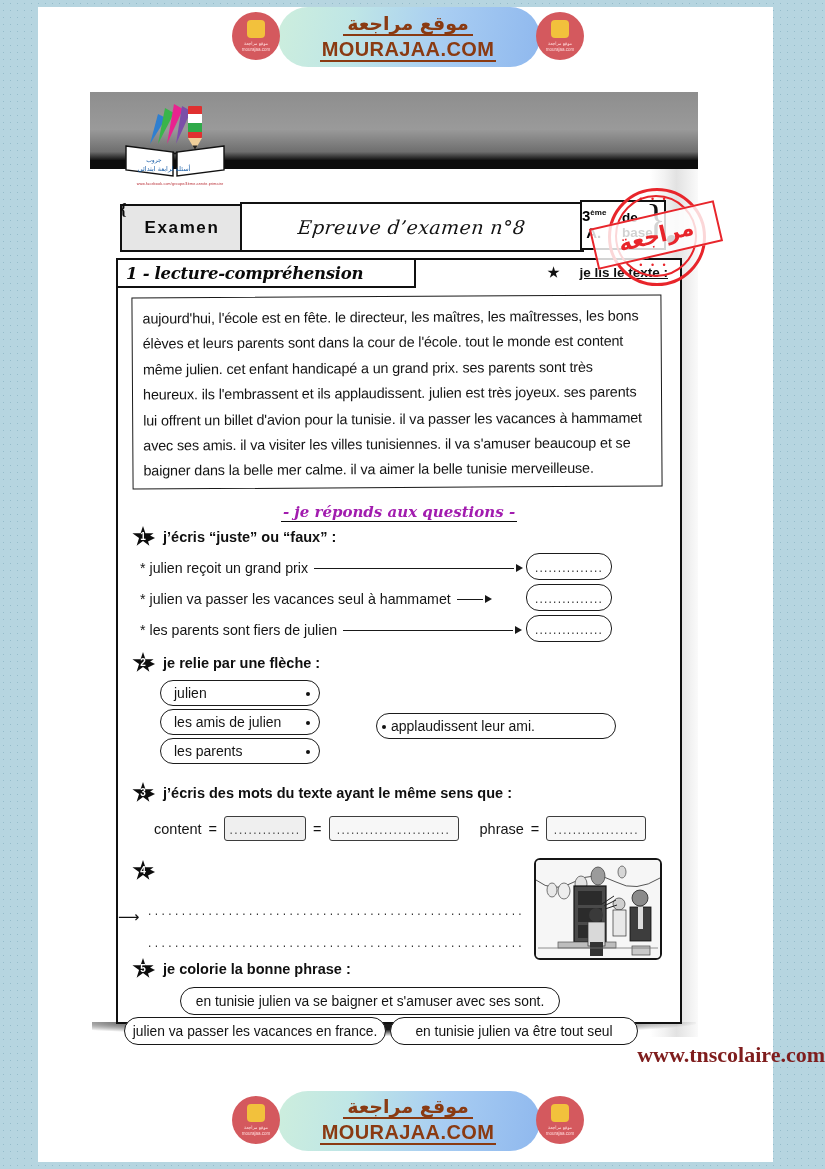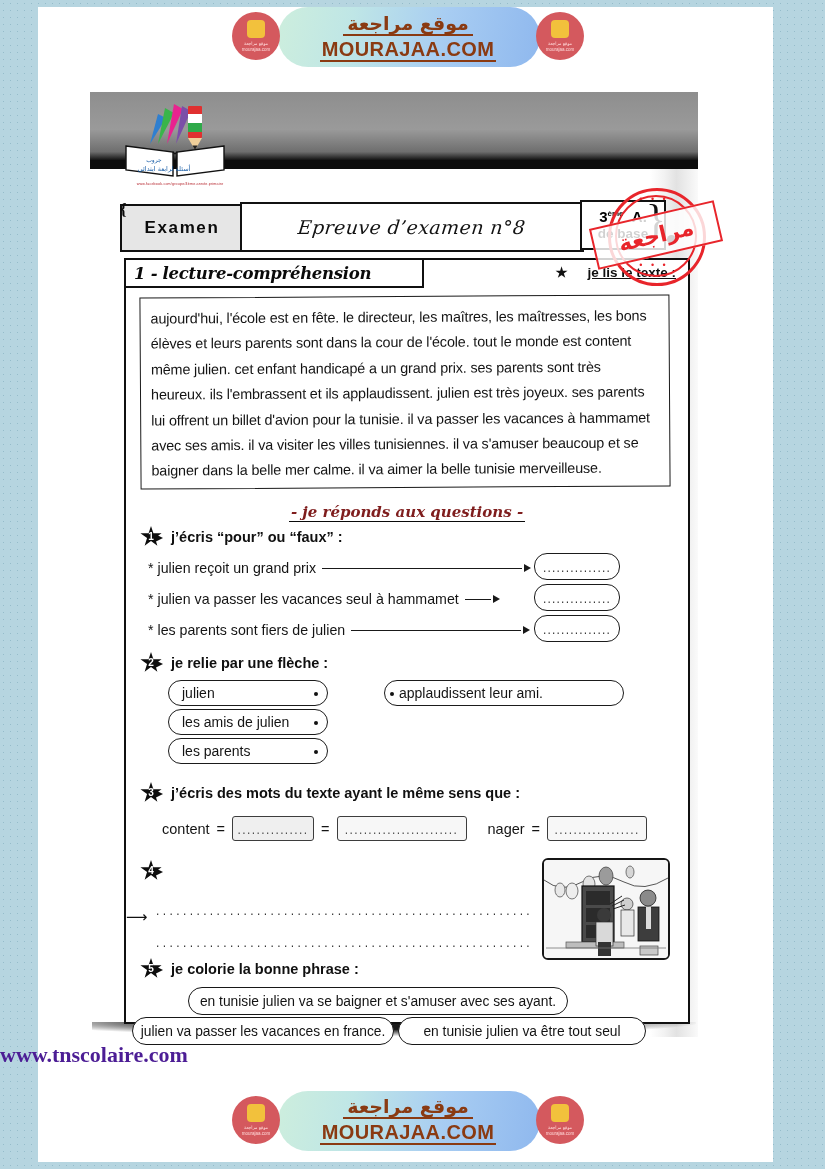--- a/index.html
+++ b/index.html
@@ -100,31 +100,31 @@
   
   .title-row{position:absolute;left:22px;top:112px;width:560px;height:46px;z-index:5;}
   .tbox{position:absolute;border:2.2px solid #111;background:#fff;display:flex;align-items:center;justify-content:center;}
   .tbox-examen{left:8px;top:0;width:120px;height:44px;background:#e6e6e6;}
   .tbox-examen span{font-size:17px;font-weight:bold;letter-spacing:1.6px;color:#0b0b0b;}
   .tbox-mid{left:128px;top:-2px;width:340px;height:46px;}
   .tbox-mid span{
     font-family:"DejaVu Serif",serif;font-style:italic;font-size:19px;color:#121212;
     letter-spacing:.4px;transform:skewX(-6deg);display:inline-block;
   }
-  .tbox-grade{left:468px;top:-4px;width:82px;height:46px;flex-direction:column;line-height:1.12;}
+  .tbox-grade{left:468px;top:-4px;width:82px;height:46px;flex-direction:row;line-height:1.12;justify-content:flex-end;}
   .tbox-grade .g1{font-size:15px;font-weight:bold;}
   .tbox-grade .g1 sup{font-size:8px;}
   .tbox-grade .g2{font-size:13.5px;font-weight:bold;}
   .brace{position:absolute;font-size:42px;color:#111;font-family:"Liberation Serif",serif;}
   .brace.l{left:-2px;top:-6px;} .brace.r{right:-2px;top:-6px;}
   .dotnub{position:absolute;width:9px;height:9px;border-radius:50%;background:#111;right:-12px;top:33px;}
 
   
   .body-frame{
-    position:absolute;left:34px;top:166px;width:562px;height:762px;
+    position:absolute;left:26px;top:166px;width:562px;height:762px;
     border:2.5px solid #101010;background:#fff;z-index:4;
   }
   .sec-title{
     position:absolute;left:-2px;top:-2px;width:300px;height:30px;
     border:2.5px solid #101010;background:#fff;
     display:flex;align-items:center;padding-left:8px;box-sizing:border-box;
   }
   .sec-title span{
     font-family:"DejaVu Serif",serif;font-weight:bold;font-style:italic;
     font-size:16.5px;color:#0a0a0a;letter-spacing:-.3px;
@@ -144,21 +144,21 @@
     margin:0;font-size:14.4px;line-height:25.4px;color:#141414;
     letter-spacing:-.15px;
   }
 
   
   .reponds{
     position:absolute;left:0;top:243px;width:100%;text-align:center;
   }
   .reponds span{
     font-family:"DejaVu Serif",serif;font-weight:bold;font-style:italic;font-size:15px;
-    color:#7f1d1d;border-bottom:1.6px solid #0a0a0a;padding:0 2px;
+    color:#a21caf;border-bottom:1.6px solid #0a0a0a;padding:0 2px;
   }
 
   
   .star{
     position:relative;display:inline-block;width:22px;height:21px;vertical-align:-5px;
     margin-right:5px;
   }
   .star b{
     position:absolute;inset:0;
     background:#0d0d0d;
@@ -185,21 +185,21 @@
     display:flex;align-items:flex-end;justify-content:center;box-sizing:border-box;
     font-size:12px;letter-spacing:1.2px;color:#333;padding-bottom:4px;
   }
 
   
   .pill{
     position:absolute;border:1.5px solid #1b1b1b;border-radius:16px;height:26px;
     display:flex;align-items:center;padding-left:13px;box-sizing:border-box;
     font-size:14px;color:#141414;background:#fff;
   }
-  .pill.right-col{padding-left:14px;}
+  .pill.right-col{padding-left:14px;margin-top:33px;}
   .pilldot{position:absolute;width:4px;height:4px;border-radius:50%;background:#111;}
 
   
   .q3row{position:absolute;left:36px;top:556px;font-size:14.5px;color:#141414;display:flex;align-items:center;gap:7px;}
   .fillbox{
     border:1.3px solid #3d3d3d;background:#efefef;height:25px;box-sizing:border-box;
     display:flex;align-items:flex-end;justify-content:center;padding-bottom:3px;
     font-size:12px;letter-spacing:1.4px;color:#4a4a4a;border-radius:3px;
   }
 
@@ -227,22 +227,22 @@
   .scan-bottom-shadow{
     position:absolute;left:2px;top:930px;width:604px;height:14px;
     background:radial-gradient(ellipse at 45% 0%, #1a1a1a 0%, #1a1a1a 38%, rgba(255,255,255,0) 72%);
   }
   .scan-right-fold{
     position:absolute;left:560px;top:77px;width:48px;height:868px;
     background:linear-gradient(90deg,#ffffff 0%,#f2f2f2 30%,#e2e2e2 55%,#fafafa 100%);
   }
 
   .tns{
-    position:absolute;left:0;top:1042px;width:825px;text-align:left;
-    font-family:"Liberation Serif",serif;font-weight:bold;font-size:22px;color:#4c1d95;
+    position:absolute;left:0;top:1042px;width:825px;text-align:right;
+    font-family:"Liberation Serif",serif;font-weight:bold;font-size:22px;color:#7f1d1d;
   }
 </style>
 </head>
 <body>
 
 <div class="dots"></div>
 
 <div class="page-sheet"></div>
 
 <div class="banner banner-top">
@@ -332,21 +332,21 @@
     <div class="text-box">
       <p>aujourd'hui, l'école est en fête. le directeur, les maîtres, les maîtresses, les bons élèves et leurs parents sont dans la cour de l'école. tout le monde est content même julien. cet enfant handicapé a un grand prix. ses parents sont très heureux. ils l'embrassent et ils applaudissent. julien est très joyeux. ses parents lui offrent un billet d'avion pour la tunisie. il va passer les vacances à hammamet avec ses amis. il va visiter les villes tunisiennes. il va s'amuser beaucoup et se baigner dans la belle mer calme. il va aimer la belle tunisie merveilleuse.</p>
     </div>
 
     <div class="reponds">
       <span>- je réponds aux questions -</span>
     </div>
 
     <div class="q" style="top:266px">
       <span class="star"><b></b><i>1</i></span>
-      <span>j’écris “pour” ou “faux” :</span>
+      <span>j’écris “juste” ou “faux” :</span>
     </div>
 
     <div class="tf-line" style="left:22px;top:300px">
       <span>*</span>
       <span>julien reçoit un grand prix</span>
       <span class="lead" style="width:200px"></span><span class="arrowhead"></span>
     </div>
     <div class="ansbox" style="left:408px;top:293px">
       <span>...............</span>
     </div>
@@ -400,21 +400,21 @@
     <div class="q3row">
       <span>content</span>
       <span>=</span>
       <div class="fillbox" style="width:82px">
         <span>...............</span>
       </div>
       <span>=</span>
       <div class="fillbox" style="width:130px;background:#f7f7f7">
         <span>........................</span>
       </div>
-      <span style="margin-left:14px">nager</span>
+      <span style="margin-left:14px">phrase</span>
       <span>=</span>
       <div class="fillbox" style="width:100px;background:#f7f7f7">
         <span>..................</span>
       </div>
     </div>
 
     <div class="q" style="top:600px">
       <span class="star"><b></b><i>4</i></span>
     </div>
 
@@ -453,21 +453,21 @@
         <path d="M2 88 L122 88" stroke="#777" stroke-width=".8"></path>
       </svg>
     </div>
 
     <div class="q" style="top:698px">
       <span class="star"><b></b><i>5</i></span>
       <span>je colorie la bonne phrase :</span>
     </div>
 
     <div class="choice" style="left:62px;top:727px;width:380px">
-      <span>en tunisie julien va se baigner et s'amuser avec ses ayant.</span>
+      <span>en tunisie julien va se baigner et s'amuser avec ses sont.</span>
     </div>
     <div class="choice" style="left:6px;top:757px;width:262px">
       <span>julien va passer les vacances en france.</span>
     </div>
     <div class="choice" style="left:272px;top:757px;width:248px">
       <span>en tunisie julien va être tout seul</span>
     </div>
   </div>
 
   <div class="bottom-clip"></div>

